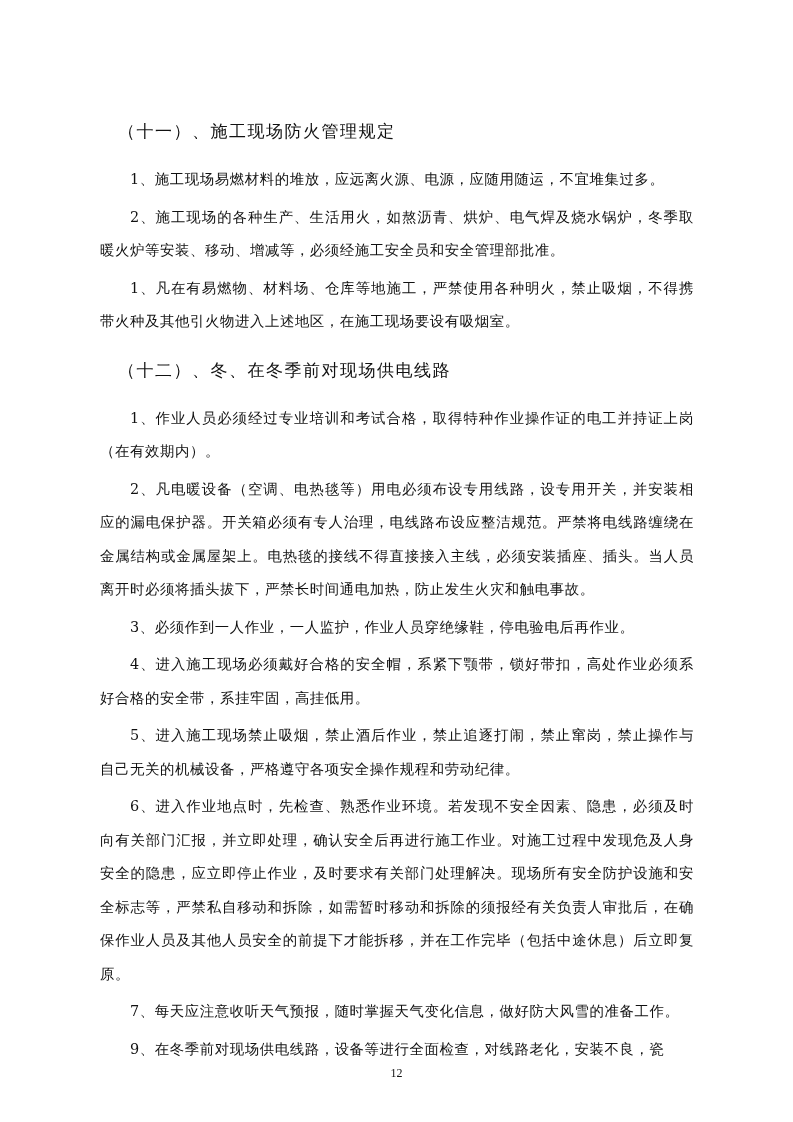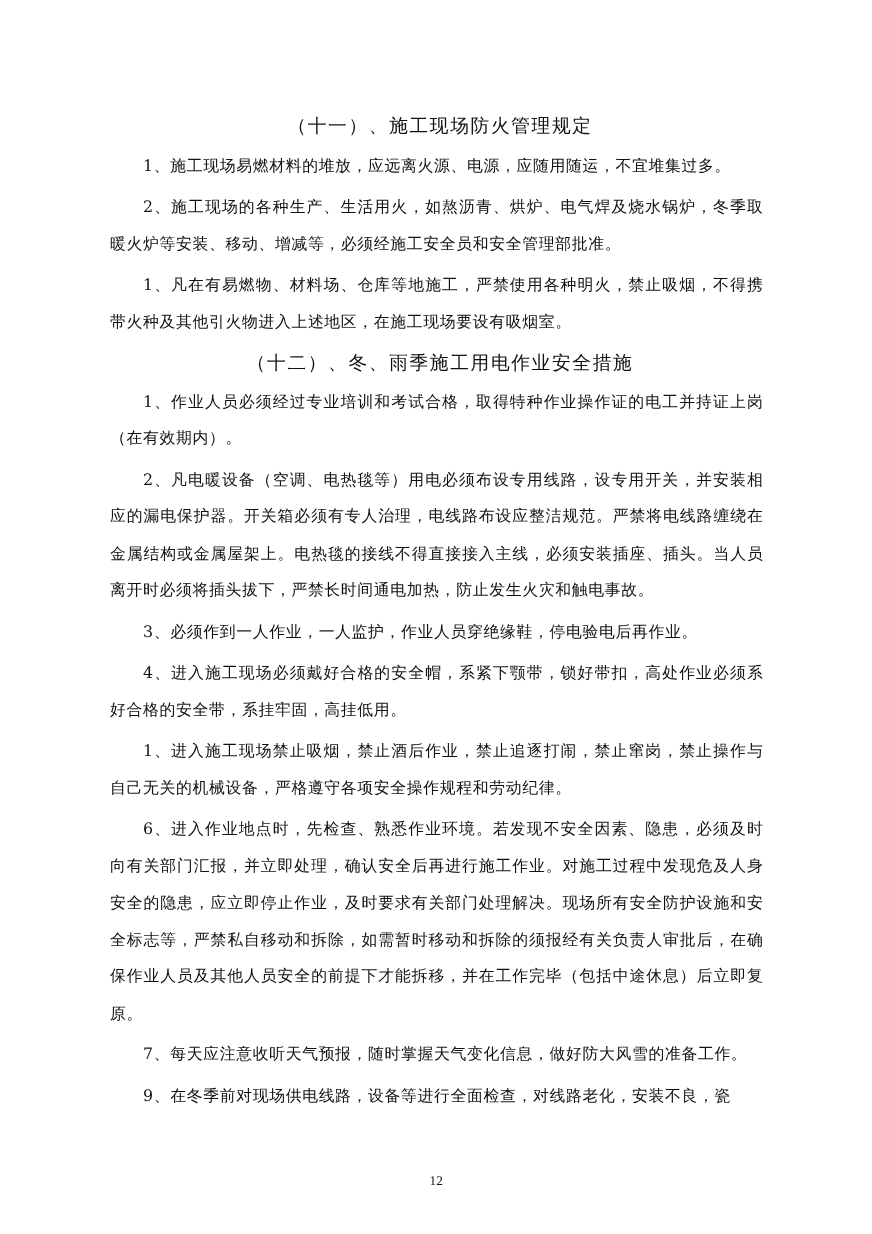--- a/index.html
+++ b/index.html
@@ -4,45 +4,45 @@
   <style>
     html, body { margin: 0; padding: 0; background: #ffffff; }
     body { width: 793px; height: 1122px; position: relative; overflow: hidden; }
     .page {
       position: absolute; left: 96px; top: 100px; width: 602px;
       font-family: "DejaVu Serif", "Liberation Serif", serif;
       color: #111111;
     }
     .heading {
       font-family: "DejaVu Sans", "Liberation Sans", sans-serif;
-      font-size: 17px; line-height: 30px; margin: 0; font-weight: normal;
-      letter-spacing: 1.5px; padding-left: 6px; height: 31px; text-align: center;
+      font-size: 17px; line-height: 30px; margin: 16px; font-weight: normal;
+      letter-spacing: 1.5px; padding-left: 6px; height: 31px;
     }
     .para {
       font-size: 14.4px; line-height: 33.5px; margin: 4px;
       text-indent: 30px; text-align: justify; letter-spacing: 0.6px;
     }
     .page-number {
       position: absolute; left: 0; width: 793px; top: 1066px;
       text-align: center; font-family: "Liberation Serif", serif; font-size: 12px; color: #111;
     }
   </style>
 </head>
 <body>
 
 <div class="page">
   <h2 class="heading">（十一）、施工现场防火管理规定</h2>
   <p class="para">1、施工现场易燃材料的堆放，应远离火源、电源，应随用随运，不宜堆集过多。</p>
   <p class="para">2、施工现场的各种生产、生活用火，如熬沥青、烘炉、电气焊及烧水锅炉，冬季取暖火炉等安装、移动、增减等，必须经施工安全员和安全管理部批准。</p>
   <p class="para">1、凡在有易燃物、材料场、仓库等地施工，严禁使用各种明火，禁止吸烟，不得携带火种及其他引火物进入上述地区，在施工现场要设有吸烟室。</p>
 
-  <h2 class="heading">（十二）、冬、雨季施工用电作业安全措施</h2>
+  <h2 class="heading">（十二）、冬、在冬季前对现场供电线路</h2>
   <p class="para">1、作业人员必须经过专业培训和考试合格，取得特种作业操作证的电工并持证上岗（在有效期内）。</p>
   <p class="para">2、凡电暖设备（空调、电热毯等）用电必须布设专用线路，设专用开关，并安装相应的漏电保护器。开关箱必须有专人治理，电线路布设应整洁规范。严禁将电线路缠绕在金属结构或金属屋架上。电热毯的接线不得直接接入主线，必须安装插座、插头。当人员离开时必须将插头拔下，严禁长时间通电加热，防止发生火灾和触电事故。</p>
   <p class="para">3、必须作到一人作业，一人监护，作业人员穿绝缘鞋，停电验电后再作业。</p>
   <p class="para">4、进入施工现场必须戴好合格的安全帽，系紧下颚带，锁好带扣，高处作业必须系好合格的安全带，系挂牢固，高挂低用。</p>
-  <p class="para">1、进入施工现场禁止吸烟，禁止酒后作业，禁止追逐打闹，禁止窜岗，禁止操作与自己无关的机械设备，严格遵守各项安全操作规程和劳动纪律。</p>
+  <p class="para">5、进入施工现场禁止吸烟，禁止酒后作业，禁止追逐打闹，禁止窜岗，禁止操作与自己无关的机械设备，严格遵守各项安全操作规程和劳动纪律。</p>
   <p class="para">6、进入作业地点时，先检查、熟悉作业环境。若发现不安全因素、隐患，必须及时向有关部门汇报，并立即处理，确认安全后再进行施工作业。对施工过程中发现危及人身安全的隐患，应立即停止作业，及时要求有关部门处理解决。现场所有安全防护设施和安全标志等，严禁私自移动和拆除，如需暂时移动和拆除的须报经有关负责人审批后，在确保作业人员及其他人员安全的前提下才能拆移，并在工作完毕（包括中途休息）后立即复原。</p>
   <p class="para">7、每天应注意收听天气预报，随时掌握天气变化信息，做好防大风雪的准备工作。</p>
   <p class="para">9、在冬季前对现场供电线路，设备等进行全面检查，对线路老化，安装不良，瓷</p>
 </div>
 
 <div class="page-number">12</div>
 
 </body></html>

